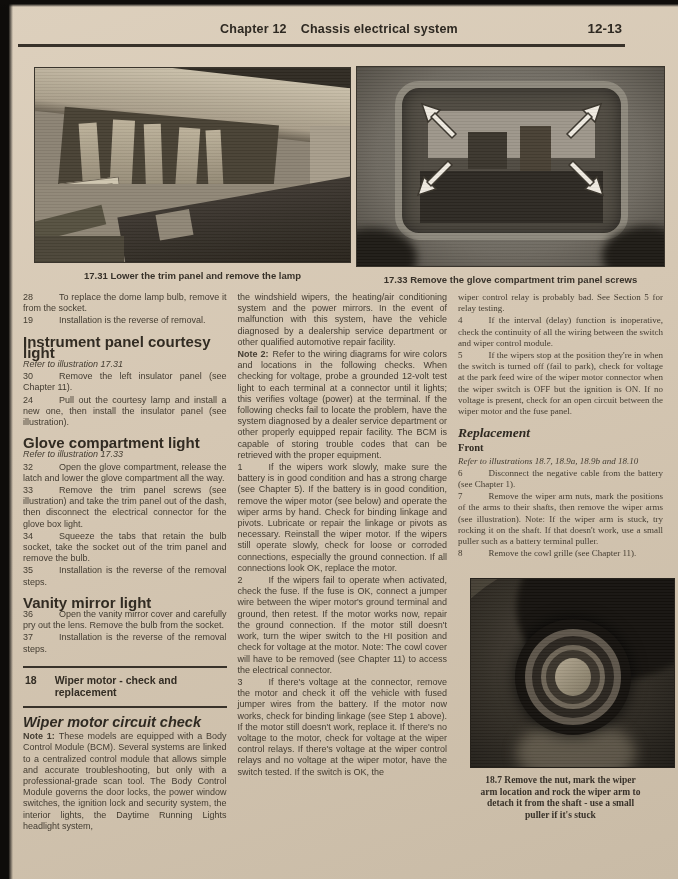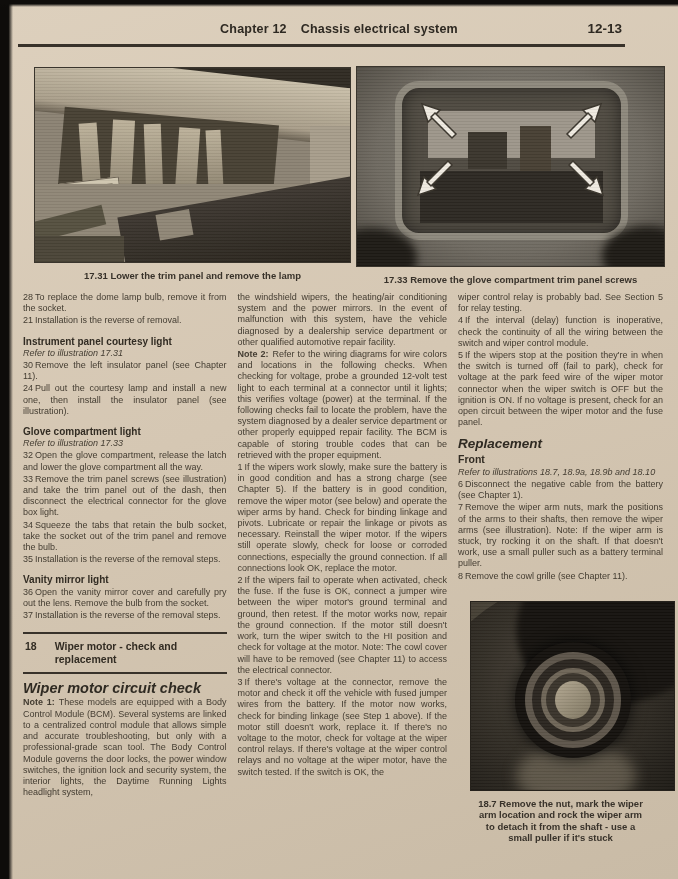--- a/index.html
+++ b/index.html
@@ -67,24 +67,24 @@
   .p2-blob.bl{left:-30px;bottom:-22px;} .p2-blob.br{right:-28px;bottom:-20px;}
   .arrow{position:absolute;width:42px;height:42px;}
   .arrow.tl{left:16px;top:12px;}
   .arrow.tr{right:16px;top:12px;transform:scaleX(-1);}
   .arrow.bl{left:12px;bottom:34px;transform:scaleY(-1);}
   .arrow.br{right:14px;bottom:34px;transform:rotate(180deg);}
 
   
   .columns{position:absolute;left:23px;top:292px;width:640px;display:flex;gap:11px;}
   .col{font-size:9px;line-height:11.2px;text-align:justify;}
-  .col1{width:206px;} .col2{width:212px;} .col3{width:205px;}
+  .col1{width:206px;} .col2{width:212px;} .col3{width:205px;font-family:Liberation Serif, serif;}
   p.para{margin:0 0 1px 0;}
-  .pnum{margin-right:2px;}
-  h3.head{font-size:10px;font-weight:bold;margin:9px 0 1px;color:#322c23;text-align:left;}
+  .pnum{margin-right:26px;}
+  h3.head{font-size:15px;font-weight:bold;margin:9px 0 1px;color:#322c23;text-align:left;}
   .refer{font-style:italic;margin:0 0 1px;text-align:left;}
   .section-box{border-top:2px solid #38322a;border-bottom:2px solid #38322a;
     margin:11px 0 9px;padding:6px 2px 7px;display:flex;gap:18px;
     font-weight:bold;font-size:10.5px;line-height:12.5px;text-align:left;color:#322c23;}
   .h-circuit{font-style:italic;font-weight:bold;font-size:14.5px;margin:2px 0 3px;text-align:left;color:#2f2a22;}
   .note{margin:0 0 1px;}
   .nlabel{font-weight:bold;margin-right:4px;}
   .h-replacement{font-style:italic;font-weight:bold;font-size:13.5px;margin:10px 0 4px;text-align:left;color:#2f2a22;}
   .h-front{font-weight:bold;font-size:10.5px;margin:2px 0 2px;text-align:left;color:#322c23;}
 
@@ -172,21 +172,21 @@
       <div class="p2-blob br"></div>
       <div class="grain"></div>
     </div>
     <figcaption>17.33  Remove the glove compartment trim panel screws</figcaption>
   </figure>
 
   <div class="columns">
 
     <div class="col col1">
       <p class="para"><span class="pnum">28</span><span>To replace the dome lamp bulb, remove it from the socket.</span></p>
-      <p class="para"><span class="pnum">21</span><span>Installation is the reverse of removal.</span></p>
+      <p class="para"><span class="pnum">19</span><span>Installation is the reverse of removal.</span></p>
       <h3 class="head">Instrument panel courtesy light</h3>
       <p class="refer">Refer to illustration 17.31</p>
       <p class="para"><span class="pnum">30</span><span>Remove the left insulator panel (see Chapter 11).</span></p>
       <p class="para"><span class="pnum">24</span><span>Pull out the courtesy lamp and install a new one, then install the insulator panel (see illustration).</span></p>
       <h3 class="head">Glove compartment light</h3>
       <p class="refer">Refer to illustration 17.33</p>
       <p class="para"><span class="pnum">32</span><span>Open the glove compartment, release the latch and lower the glove compartment all the way.</span></p>
       <p class="para"><span class="pnum">33</span><span>Remove the trim panel screws (see illustration) and take the trim panel out of the dash, then disconnect the electrical connector for the glove box light.</span></p>
       <p class="para"><span class="pnum">34</span><span>Squeeze the tabs that retain the bulb socket, take the socket out of the trim panel and remove the bulb.</span></p>
       <p class="para"><span class="pnum">35</span><span>Installation is the reverse of the removal steps.</span></p>

